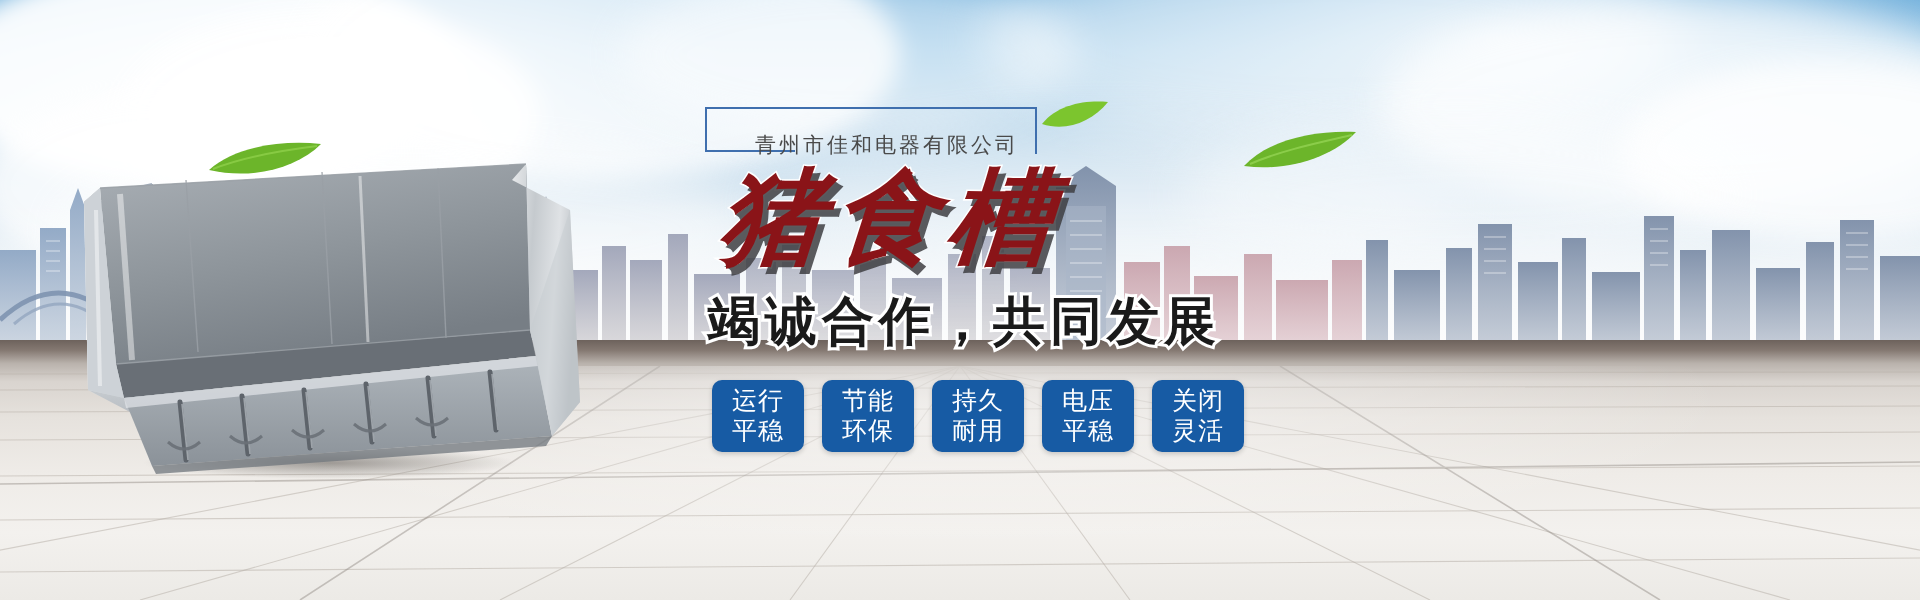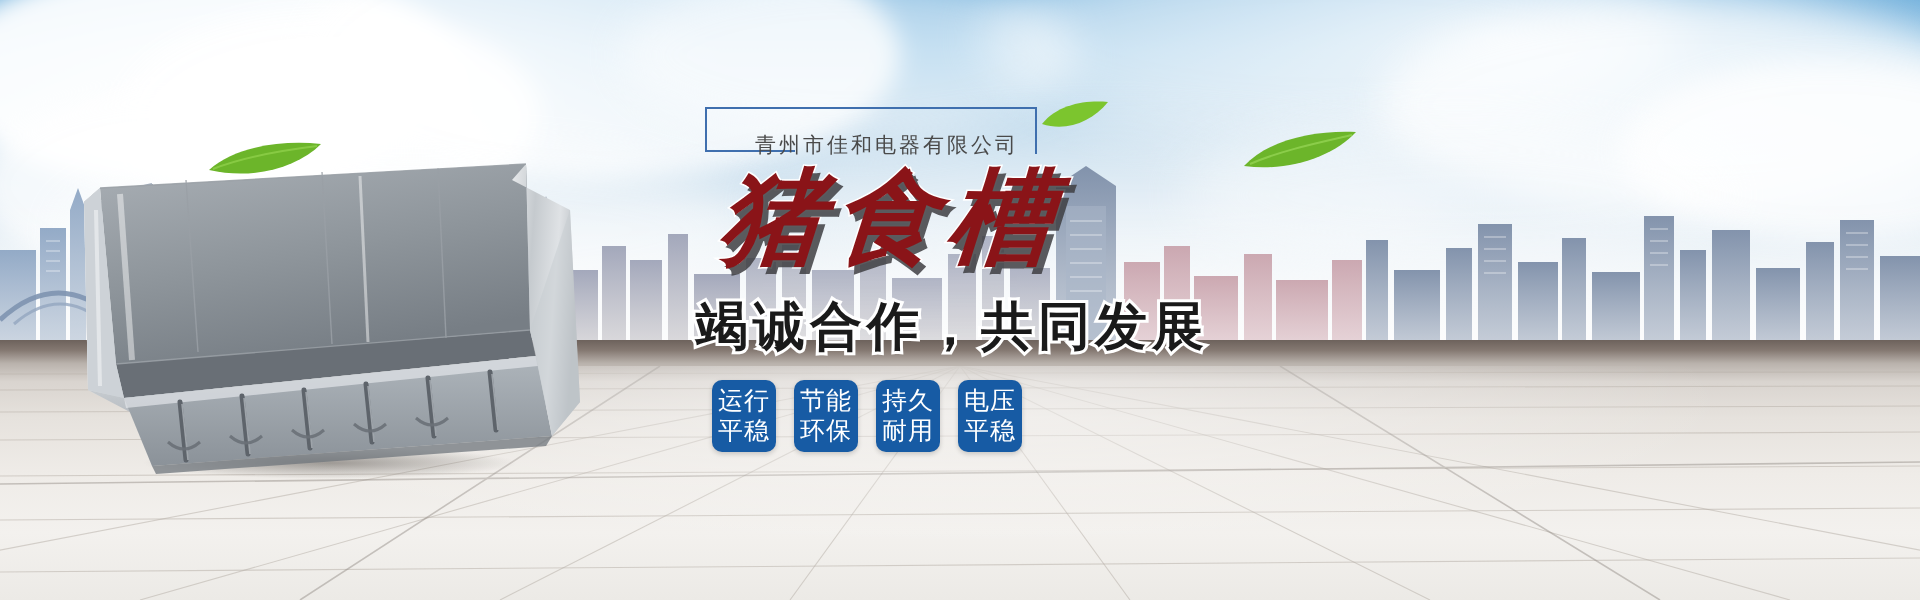--- a/index.html
+++ b/index.html
@@ -101,36 +101,36 @@
     -webkit-text-stroke:3px #ffffff;
     paint-order:stroke fill;
     text-shadow:
       6px 7px 0 rgba(62,62,66,.85),
       0 0 1px rgba(255,255,255,.9);
     white-space:nowrap;
     transform:skewX(-4deg);
   }
 
   .subline{
-    position:absolute;left:16px;top:205px;
+    position:absolute;left:28px;top:205px;
     font-size:52px;line-height:1;letter-spacing:5px;
-    font-family:Liberation Sans, sans-serif;
+    font-family:Liberation Mono, monospace;
     font-weight:700;
     color:#1a1a1a;
     -webkit-text-stroke:6px #ffffff;
     paint-order:stroke fill;
     white-space:nowrap;
   }
 
   .badges{
     position:absolute;left:32px;top:285px;
     display:flex;gap:18px;
   }
   .badge{
-    width:64px;height:72px;border-radius:10px;
+    width:92px;height:72px;border-radius:10px;
     background:#175ba4;
     display:flex;flex-direction:column;
     align-items:center;justify-content:center;
     color:#ffffff;
     font-family:"DejaVu Sans","Liberation Sans",sans-serif;
     font-size:25px;line-height:1.22;letter-spacing:1px;
     box-shadow:0 2px 5px rgba(0,0,0,.18);
   }
   .badge span{display:block;}
 
@@ -463,16 +463,20 @@
         <span>环保</span>
       </div>
       <div class="badge">
         <span>持久</span>
         <span>耐用</span>
       </div>
       <div class="badge">
         <span>电压</span>
         <span>平稳</span>
       </div>
+      <div class="badge">
+        <span>关闭</span>
+        <span>灵活</span>
+      </div>
     </div>
 
   </div>
 </div>
 
 </body></html>

